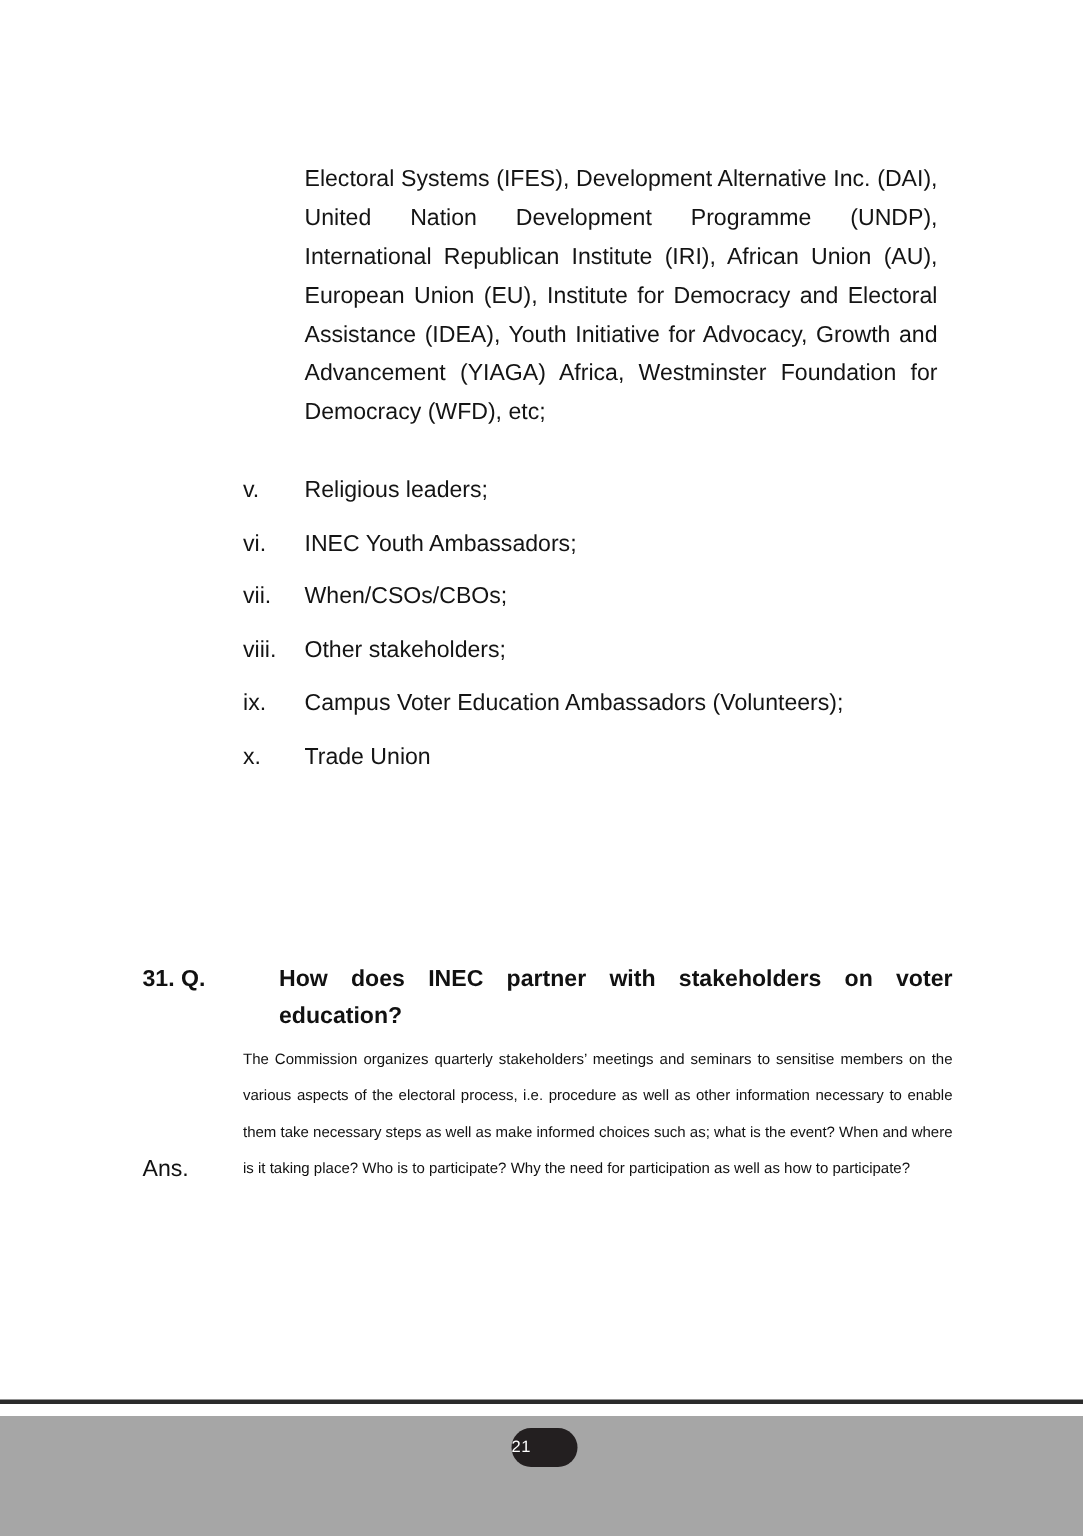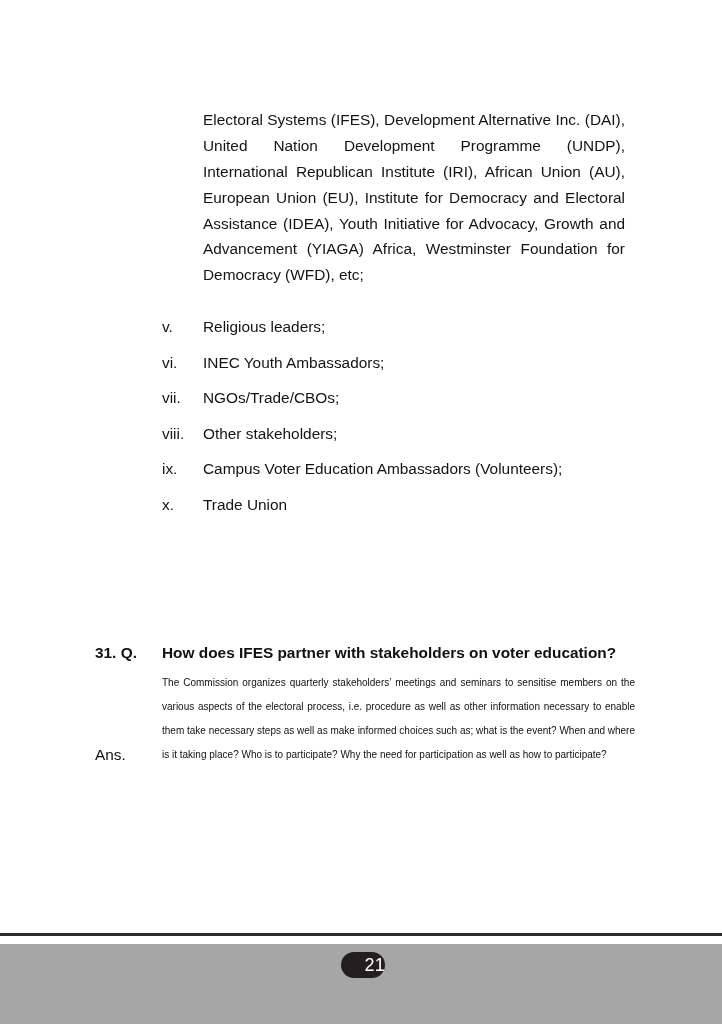--- a/index.html
+++ b/index.html
@@ -68,20 +68,21 @@
   
   .qa-block {
     position: absolute;
     left: 95px;
     top: 641px;
     width: 540px;
   }
   .q-row {
     display: flex;
     align-items: flex-start;
+    gap: 24px;
   }
   .q-num {
     flex: 0 0 67px;
     font-weight: bold;
     font-size: 15.4px;
     line-height: 24.5px;
   }
   .q-text {
     flex: 1 1 auto;
     font-weight: bold;
@@ -129,23 +130,23 @@
   }
   .page-pill {
     position: absolute;
     left: 341px;
     top: 952px;
     width: 44px;
     height: 26px;
     border-radius: 13px;
     background: #231f20;
     color: #ffffff;
-    font-size: 18px;
+    font-size: 11px;
     line-height: 26px;
-    text-align: right;
+    text-align: left;
     letter-spacing: 0.3px;
   }
 </style>
 </head>
 <body>
 
 <div class="page">
 
   <div class="content">
 
@@ -160,21 +161,21 @@
         <span class="roman-text">Religious leaders;</span>
       </div>
 
       <div class="roman-item">
         <span class="roman-num">vi.</span>
         <span class="roman-text">INEC Youth Ambassadors;</span>
       </div>
 
       <div class="roman-item">
         <span class="roman-num">vii.</span>
-        <span class="roman-text">NGOs/Trade/CBOs;</span>
+        <span class="roman-text">When/CSOs/CBOs;</span>
       </div>
 
       <div class="roman-item">
         <span class="roman-num">viii.</span>
         <span class="roman-text">Other stakeholders;</span>
       </div>
 
       <div class="roman-item">
         <span class="roman-num">ix.</span>
         <span class="roman-text">Campus Voter Education Ambassadors (Volunteers);</span>
@@ -184,21 +185,21 @@
         <span class="roman-num">x.</span>
         <span class="roman-text">Trade Union</span>
       </div>
 
 
     </div>
 
     <div class="qa-block">
       <div class="q-row">
         <span class="q-num">31. Q.</span>
-        <span class="q-text">How does IFES partner with stakeholders on voter education?</span>
+        <span class="q-text">How does INEC partner with stakeholders on voter education?</span>
       </div>
       <div class="a-row">
         <span class="a-label">Ans.</span>
         <span class="a-text">The Commission organizes quarterly stakeholders’ meetings and seminars to sensitise members on the various aspects of the electoral process, i.e. procedure as well as other information necessary to enable them take necessary steps as well as make informed choices such as; what is the event? When and where is it taking place? Who is to participate? Why the need for participation as well as how to participate?</span>
       </div>
     </div>
 
   </div>
 
   <div class="footer-rule"></div>

